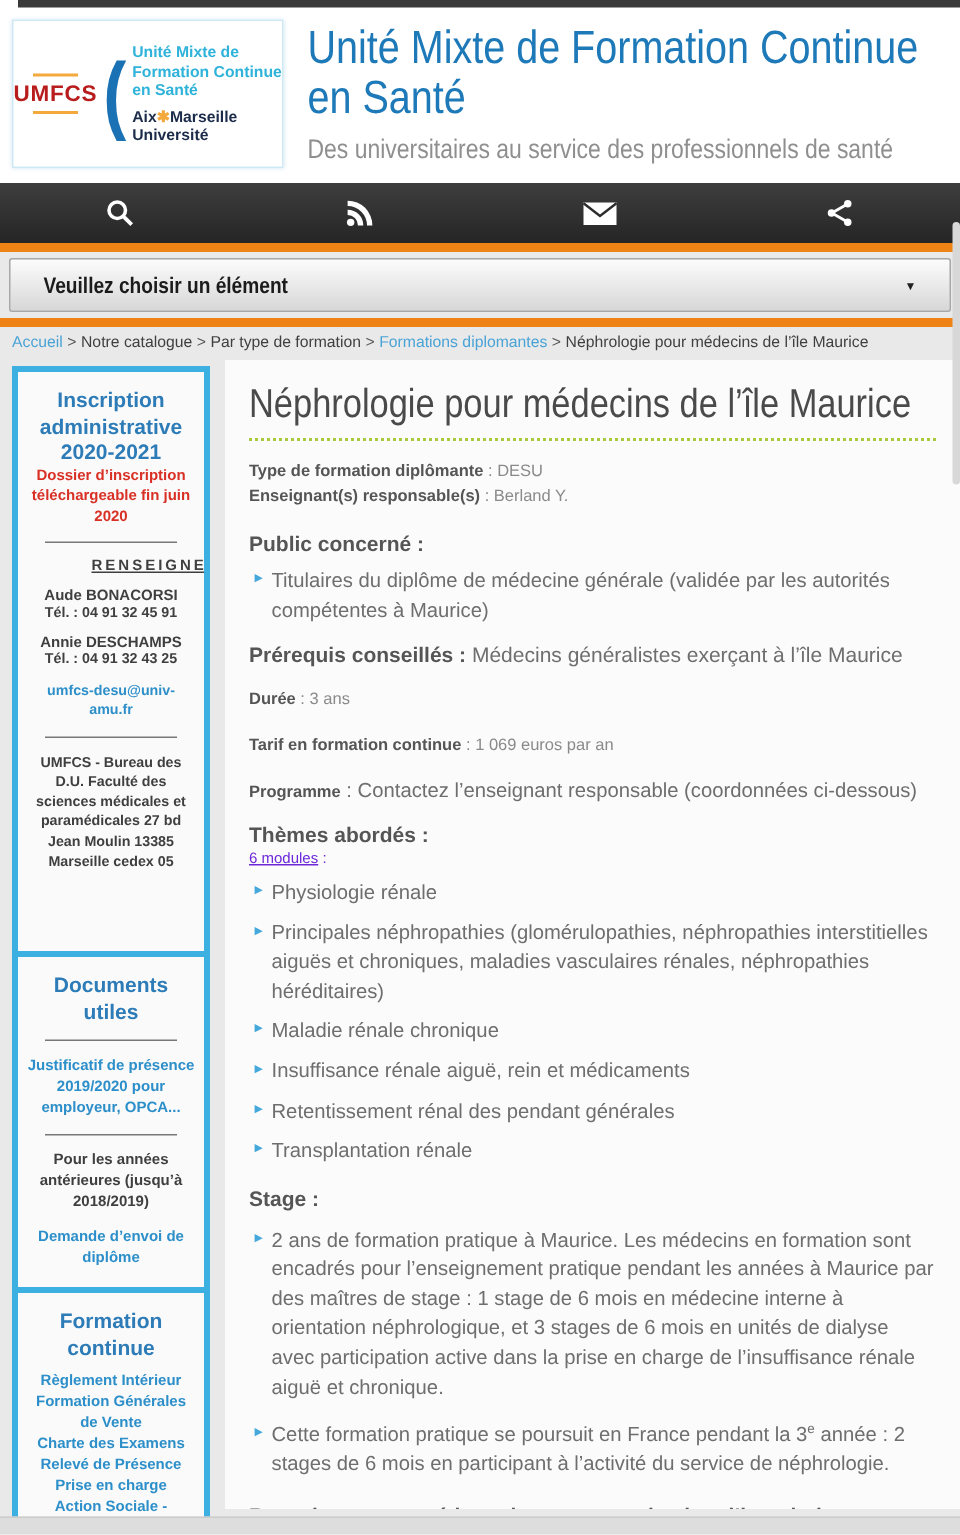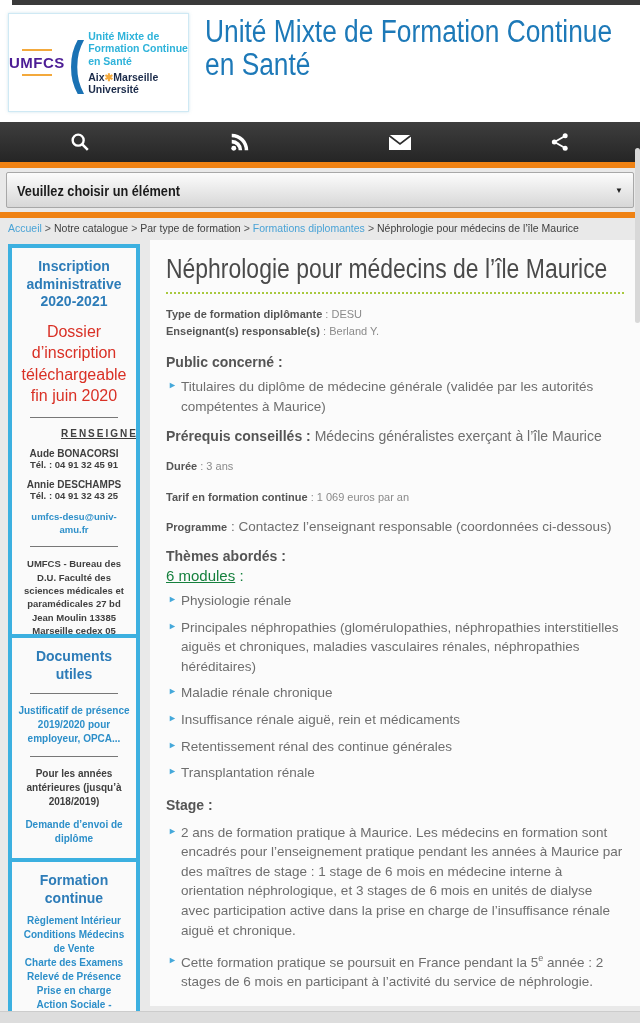--- a/index.html
+++ b/index.html
@@ -13,57 +13,57 @@
   .cond { display:inline-block; transform:scaleX(0.85); transform-origin:0 50%; white-space:nowrap; }
 
   
   .header { position:absolute; top:0; left:0; width:640px; height:122px; background:#ffffff; }
   .topstrip { position:absolute; top:0; left:12px; width:628px; height:5px; background:#3a3a3a; }
   .logo-box { position:absolute; top:13px; left:8px; width:181px; height:99px; background:#fff;
               border:1px solid #cfe9f4; box-shadow:0 0 3px rgba(120,180,210,.35);
               display:flex; align-items:center; justify-content:center; gap:3px; }
   .logo-left { text-align:center; }
   .logo-dash { height:2px; width:30px; background:#f3a93c; margin:3px auto; }
-  .umfcs { color:#4c1d95; font-weight:bold; font-size:15px; letter-spacing:.5px; }
+  .umfcs { color:#b91c1c; font-weight:bold; font-size:15px; letter-spacing:.5px; }
   .paren { color:#1a72b4; font-size:46px; line-height:.9; font-weight:bold; transform:scaleY(1.25); margin:0 1px; }
   .logo-right { text-align:left; }
   .logo-name div { color:#2fb3da; font-weight:bold; font-size:10.5px; line-height:1.18; }
   .logo-univ { color:#1b2b4a; font-weight:bold; font-size:10.5px; margin-top:4px; }
   .logo-star { color:#f3a93c; }
   .header-text { position:absolute; left:205px; top:16px; width:435px; }
   .header-title { color:#1d79b8; font-size:31px; line-height:1.06; font-weight:500; }
   .header-sub { color:#8f8f8f; font-size:18px; margin-top:7px; }
 
   
   .navbar { position:absolute; top:122px; left:0; width:640px; height:40px;
             background:linear-gradient(#3e3e3e,#252525); display:flex; align-items:center; }
   .nav-slot { flex:1; display:flex; justify-content:center; align-items:center; cursor:pointer; }
   .orange-bar { position:absolute; left:0; width:640px; height:6px; background:#ef8214; }
   .ob1 { top:162px; } .ob2 { top:212px; }
 
   
   .select-bar { position:absolute; top:172px; left:6px; width:628px; height:36px;
                 background:linear-gradient(#fcfcfc,#d7d7d7); border:1px solid #a8a8a8; border-radius:2px;
-                display:flex; align-items:center; justify-content:space-between; padding:0 10px; cursor:pointer; }
+                display:flex; align-items:center; justify-content:space-between; padding:0 22px; cursor:pointer; }
   .select-text { font-weight:bold; font-size:15px; color:#1b1b1b; }
   .select-arrow { font-size:8px; color:#222; }
 
   
   .breadcrumb { position:absolute; top:222px; left:8px; width:626px; font-size:10.5px; color:#3f3f3f; }
   .breadcrumb a { color:#4aa3d6; text-decoration:none; cursor:pointer; }
   .bc-sep { margin:0 3px; color:#555; }
 
   
   .side-box { position:absolute; left:8px; width:132px; border:4px solid #3cb0e0; background:#fafafa;
               text-align:center; padding:10px 5px; overflow:hidden; }
   .sb1 { top:244px; height:460px; }
   .sb2 { top:634px; height:268px; }
   .sb3 { top:858px; height:160px; }
   .side-title { color:#2d7cb8; font-size:14px; font-weight:bold; line-height:1.25; }
-  .side-alert { color:#d93025; font-weight:normal; font-size:16px; line-height:1.35; margin-top:10px; }
+  .side-alert { color:#d93025; font-weight:bold; font-size:10px; line-height:1.35; }
   .sep { width:78%; border-top:1px solid #777; margin:10px auto; }
   .side-caps { font-size:10px; font-weight:bold; letter-spacing:2px; text-decoration:underline; color:#3f3f3f;padding-left:44px; }
   .side-note { font-size:9.5px; color:#3f3f3f; margin-top:3px; line-height:1.35; }
   .side-name { font-size:10px; font-weight:bold; color:#3f3f3f; margin-top:9px; }
   .side-tel  { font-size:9.5px; font-weight:bold; color:#3f3f3f; }
   .side-link { display:block; color:#2d8fc9; font-weight:bold; font-size:9.5px; line-height:1.4;
                text-decoration:none; cursor:pointer; }
   .side-mail { margin-top:9px; }
   .side-addr { font-size:9.5px; font-weight:bold; color:#3f3f3f; line-height:1.4; }
   .sb2 .side-link, .sb3 .side-link { font-size:10px; }
@@ -79,21 +79,21 @@
   .sec-h { font-size:14px; font-weight:bold; color:#555; margin-top:14px; }
   .bullet { display:flex; margin-top:7px; }
   .bullet .arr { color:#44a8da; font-size:9px; line-height:1.8; width:15px; flex:none; padding-left:2px; }
   .bullet .bt { font-size:13.5px; color:#6e6e6e; line-height:1.45; }
   .inline-h { font-size:14px; color:#6e6e6e; margin-top:12px; }
   .inline-h b { color:#555; }
   .small-meta { font-size:11px; color:#8a8a8a; margin-top:16px; }
   .small-meta b { color:#555; }
   .prog { margin-top:16px; font-size:13.5px; color:#6e6e6e; }
   .prog b { font-size:11px; color:#555; }
-  .modules { font-size:15px; color:#15803d; margin-top:3px; }
+  .modules { font-size:10px; color:#6d28d9; margin-top:3px; }
   .modules u { text-decoration:underline; }
 
   .scroll-thumb { position:absolute; right:0; top:148px; width:5px; height:175px;
                   background:#d8d8d8; border-radius:3px; }
   .bottom-strip { position:absolute; bottom:0; left:0; width:640px; height:12px;
                   background:#dddddd; border-top:1px solid #cccccc; }
   sup { font-size:9px; }
 </style>
 </head>
 <body>
@@ -116,20 +116,23 @@
       </div>
       <div class="logo-univ"><span>Aix</span><span class="logo-star">✱</span><span>Marseille Université</span></div>
     </div>
   </div>
 
   <div class="header-text">
     <div class="header-title">
       <span class="cond">Unité Mixte de Formation Continue</span><br>
       <span class="cond">en Santé</span>
     </div>
+    <div class="header-sub">
+      <span class="cond">Des universitaires au service des professionnels de santé</span>
+    </div>
   </div>
 </div>
 
 <div class="navbar">
   <div class="nav-slot">
     <svg width="22" height="22" viewBox="0 0 24 24">
         <circle cx="10" cy="10" r="6" fill="none" stroke="#fff" stroke-width="2.6"></circle>
         <line x1="14.6" y1="14.6" x2="20.5" y2="20.5" stroke="#fff" stroke-width="2.8"></line>
       </svg>
   </div>
@@ -192,21 +195,21 @@
   <div class="side-note-b">Pour les années antérieures (jusqu’à 2018/2019)</div>
   <div style="height:9px"></div>
   <a class="side-link">Demande d’envoi de diplôme</a>
 
 </div>
 
 <div class="side-box sb3">
   <div class="side-title">Formation continue</div>
   <div style="height:7px"></div>
   <a class="side-link">Règlement Intérieur</a>
-  <a class="side-link">Conditions Médecins de Vente</a>
+  <a class="side-link">Formation Générales de Vente</a>
   <a class="side-link">Charte des Examens</a>
   <a class="side-link">Relevé de Présence</a>
   <a class="side-link">Prise en charge</a>
   <a class="side-link">Action Sociale - Référente Handicap</a>
 </div>
 
 <div class="main-card">
   <div class="page-h1"><span class="cond">Néphrologie pour médecins de l’île Maurice</span></div>
 
   <div class="meta"><b>Type de formation diplômante</b><span> : </span><span>DESU</span></div>
@@ -240,35 +243,35 @@
   <div class="bullet">
       <span class="arr">►</span>
       <span class="bt">Maladie rénale chronique</span>
     </div>
   <div class="bullet">
       <span class="arr">►</span>
       <span class="bt">Insuffisance rénale aiguë, rein et médicaments</span>
     </div>
   <div class="bullet">
       <span class="arr">►</span>
-      <span class="bt">Retentissement rénal des continue générales</span>
+      <span class="bt">Retentissement rénal des pendant générales</span>
     </div>
   <div class="bullet">
       <span class="arr">►</span>
       <span class="bt">Transplantation rénale</span>
     </div>
 
   <div class="sec-h">Stage :</div>
   <div class="bullet" style="margin-top:10px">
       <span class="arr">►</span>
       <span class="bt">2 ans de formation pratique à Maurice. Les médecins en formation sont encadrés pour l’enseignement pratique pendant les années à Maurice par des maîtres de stage : 1 stage de 6 mois en médecine interne à orientation néphrologique, et 3 stages de 6 mois en unités de dialyse avec participation active dans la prise en charge de l’insuffisance rénale aiguë et chronique.</span>
     </div>
   <div class="bullet" style="margin-top:12px">
       <span class="arr">►</span>
-      <span class="bt"><span>Cette formation pratique se poursuit en France pendant la 5</span><sup>e</sup><span> année : 2 stages de 6 mois en participant à l’activité du service de néphrologie.</span></span>
+      <span class="bt"><span>Cette formation pratique se poursuit en France pendant la 3</span><sup>e</sup><span> année : 2 stages de 6 mois en participant à l’activité du service de néphrologie.</span></span>
     </div>
 
   <div class="sec-h" style="margin-top:16px;">Renseignements pédagogiques et autorisation d’inscription :</div>
 
 </div>
 
 <div class="scroll-thumb"></div>
 <div class="bottom-strip"></div>
 
 </body></html>

